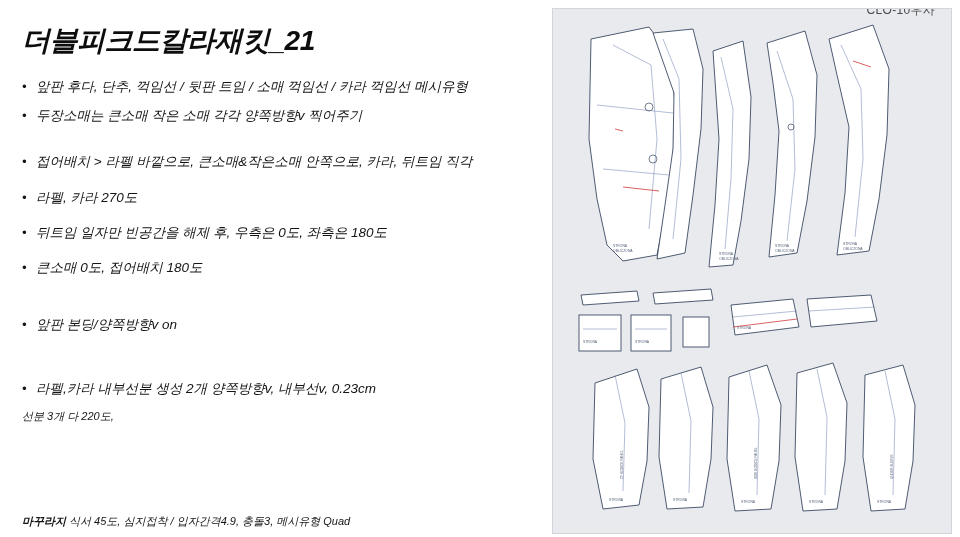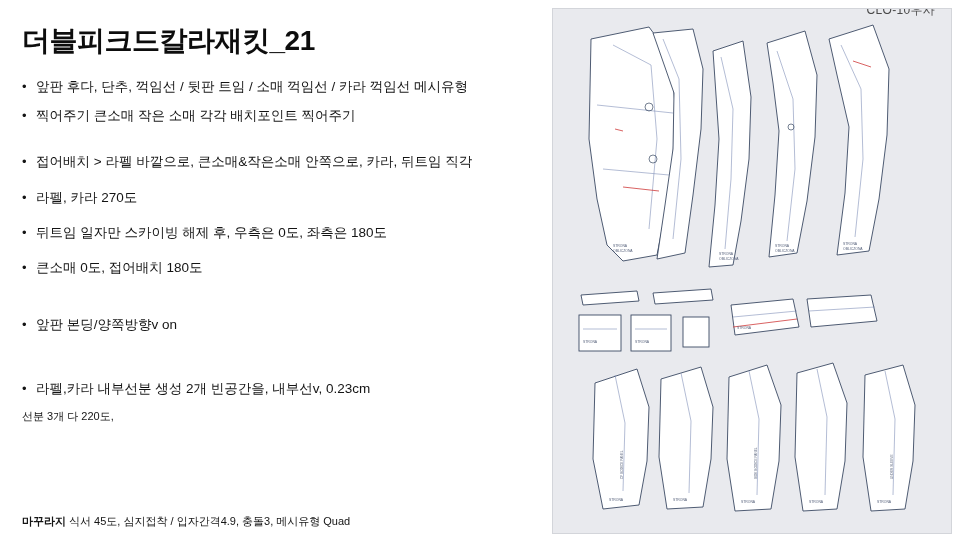--- a/index.html
+++ b/index.html
@@ -21,20 +21,21 @@
     background: #ffffff;
   }
   
   .text-col {
     position: absolute;
     left: 0px;
     top: 0px;
     width: 545px;
     height: 502px;
     padding: 4px;
+    font-style: italic;
   }
   .title {
     position: absolute;
     left: 22px;
     top: 22px;
     font-size: 28px;
     font-weight: bold;
     letter-spacing: -0.5px;
     color: #0d0d0d;
     white-space: nowrap;
@@ -109,59 +110,59 @@
 
     <div class="bullets">
 
       <div class="b-row">
         <span class="b-dot">•</span>
         <span class="b-txt">앞판 후다, 단추, 꺽임선 / 뒷판 트임 / 소매 꺽임선 / 카라 꺽임선 메시유형</span>
       </div>
       <div class="sp-2"></div>
       <div class="b-row">
         <span class="b-dot">•</span>
-        <span class="b-txt">찍어주기 큰소매 작은 소매 각각 배치포인트 찍어주기</span>
+        <span class="b-txt">두장소매는 큰소매 작은 소매 각각 양쪽방향v 찍어주기</span>
       </div>
 
       <div class="sp-5"></div>
 
       <div class="b-row">
         <span class="b-dot">•</span>
         <span class="b-txt">접어배치 &gt; 라펠 바깥으로, 큰소매&amp;작은소매 안쪽으로, 카라, 뒤트임 직각</span>
       </div>
       <div class="sp-3"></div>
       <div class="b-row">
         <span class="b-dot">•</span>
         <span class="b-txt">라펠, 카라 270도</span>
       </div>
       <div class="sp-3"></div>
       <div class="b-row">
         <span class="b-dot">•</span>
-        <span class="b-txt">뒤트임 일자만 스카이빙 해제 후, 우측은 0도, 좌측은 180도</span>
+        <span class="b-txt">뒤트임 일자만 빈공간을 해제 후, 우측은 0도, 좌측은 180도</span>
       </div>
       <div class="sp-3"></div>
       <div class="b-row">
         <span class="b-dot">•</span>
         <span class="b-txt">큰소매 0도, 접어배치 180도</span>
       </div>
 
       <div class="sp-5"></div>
       <div class="sp-2"></div>
 
       <div class="b-row">
         <span class="b-dot">•</span>
         <span class="b-txt">앞판 본딩/양쪽방향v on</span>
       </div>
 
       <div class="sp-5"></div>
       <div class="sp-3"></div>
 
       <div class="b-row">
         <span class="b-dot">•</span>
-        <span class="b-txt">라펠,카라 내부선분 생성 2개 빈공간을, 내부선v, 0.23cm</span>
+        <span class="b-txt">라펠,카라 내부선분 생성 2개 양쪽방향v, 내부선v, 0.23cm</span>
       </div>
       <div class="sp-2"></div>
       <div class="plain">선분 3개 다 220도,</div>
 
       <div class="sp-5"></div>
       <div class="sp-3"></div>
 
 
       <div class="sp-5"></div>
       <div class="sp-3"></div>

